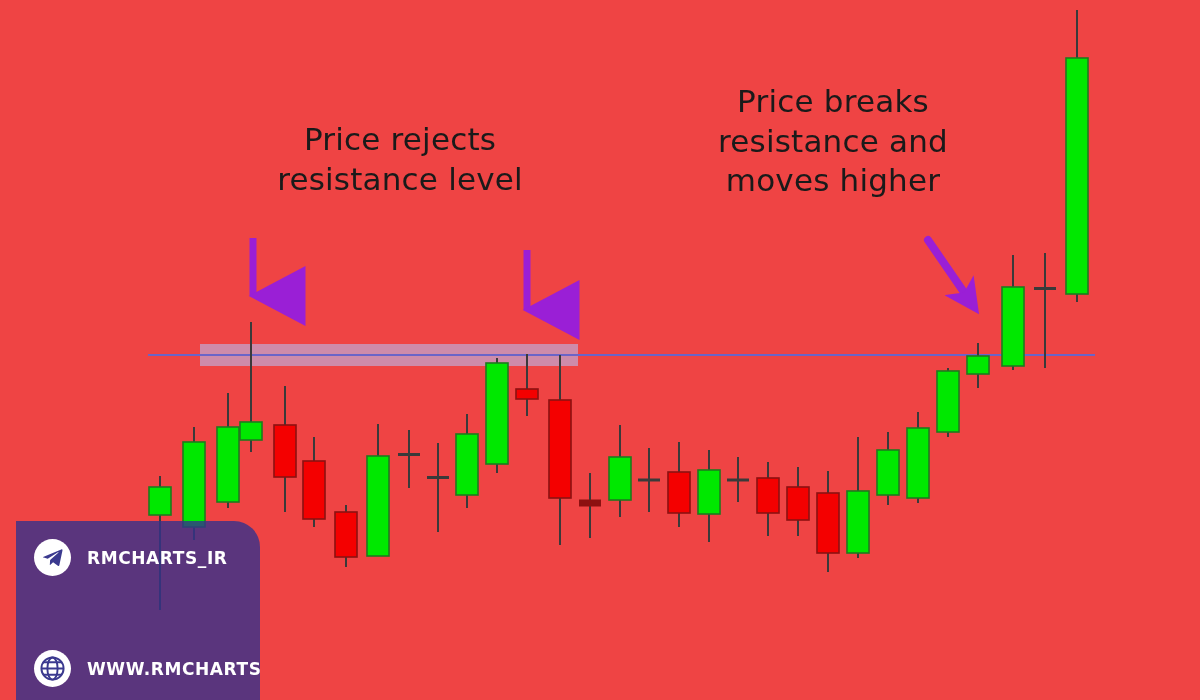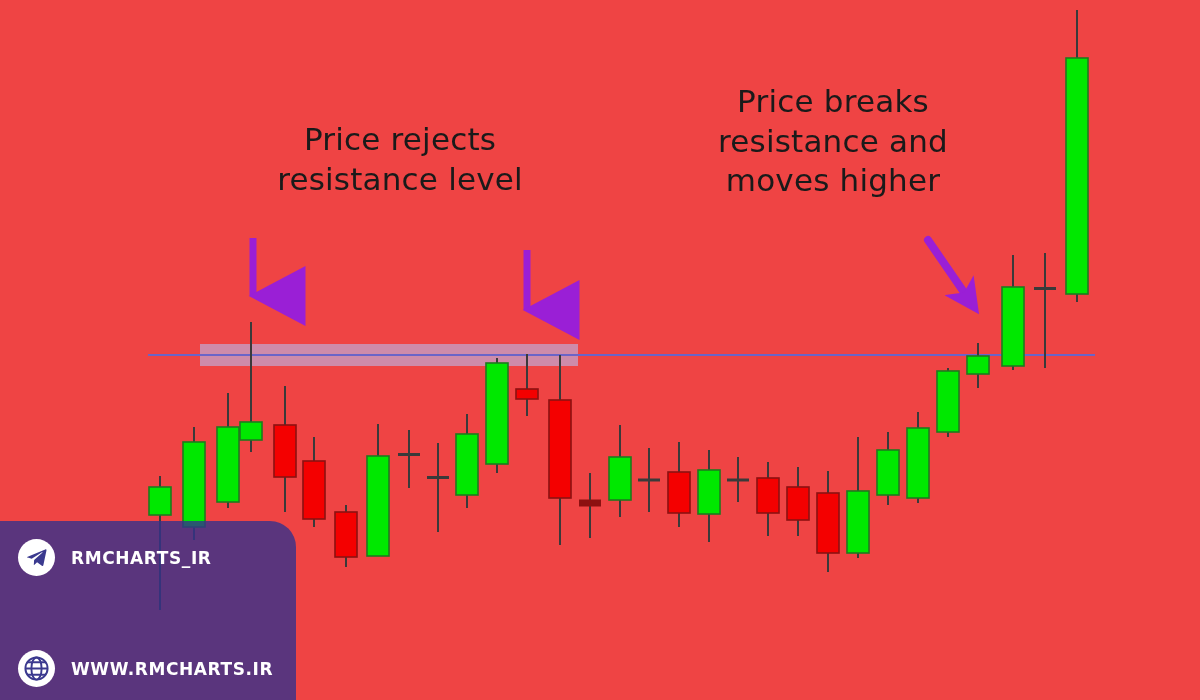--- a/index.html
+++ b/index.html
@@ -19,26 +19,25 @@
     color:#1a1a1a;
     line-height:1.28;
     text-align:center;
     white-space:pre-line;
     letter-spacing:0.2px;
   }
   #ann-left{left:250px;top:120px;width:300px;font-size:31px;}
   #ann-right{left:688px;top:82px;width:290px;font-size:31px;}
 
   #watermark{
-    position:absolute;left:0;top:521px;width:264px;height:179px;
+    position:absolute;left:16px;top:521px;width:244px;height:179px;
     background:rgba(52,50,140,0.80);
     border-top-right-radius:26px;
     border-bottom-right-radius:0px;
     overflow:hidden;
-    padding-left:32px;
   }
   .wm-row{
     position:absolute;left:18px;display:flex;align-items:center;gap:16px;
   }
   #wm-row-telegram{top:18px;}
   #wm-row-youtube{top:74px;}
   #wm-row-website{top:129px;}
   .wm-ico{
     width:37px;height:37px;border-radius:50%;
     background:#ffffff;display:flex;align-items:center;justify-content:center;

